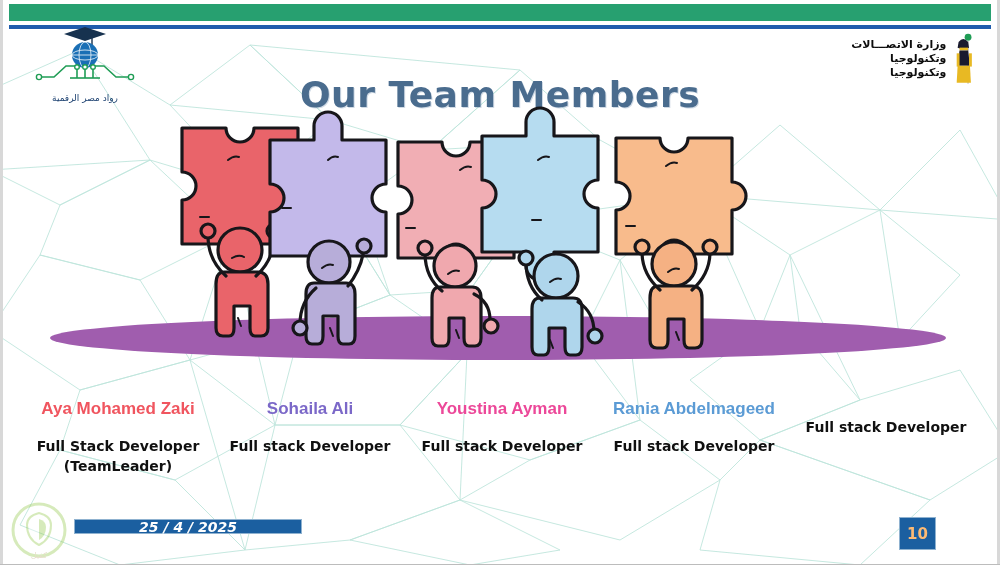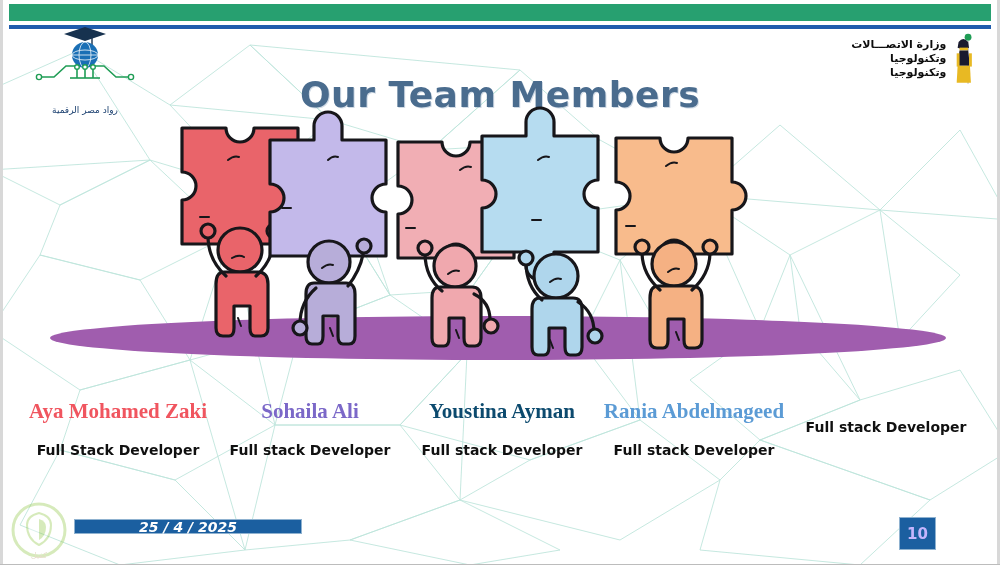--- a/index.html
+++ b/index.html
@@ -64,21 +64,21 @@
     left: 30px;
     top: 22px;
     width: 110px;
     height: 78px;
     text-align: center;
   }
   .logo-left .arabic {
     font-family: "DejaVu Sans", sans-serif;
     font-size: 9px;
     color: #1a3f6f;
-    margin-top: 17px;
+    margin-top: 5px;
     letter-spacing: 0;
   }
 
   .logo-right {
     position: absolute;
     right: 24px;
     top: 28px;
     width: 140px;
     height: 62px;
     display: flex;
@@ -128,22 +128,22 @@
     width: 960px;
     display: flex;
   }
   .member {
     flex: 1 1 0;
     text-align: center;
     padding: 0 2px;
     box-sizing: border-box;
   }
   .member-name {
-    font-family: Liberation Serif, serif;
-    font-size: 21px;
+    font-family: Liberation Sans, sans-serif;
+    font-size: 17px;
     font-weight: bold;
     line-height: 1.1;
     white-space: nowrap;
   }
   .member-role {
     margin-top: 17px;
     font-family: "DejaVu Sans", sans-serif;
     font-size: 14px;
     font-weight: bold;
     color: #101010;
@@ -179,21 +179,21 @@
     position: absolute;
     left: 899px;
     top: 517px;
     width: 37px;
     height: 33px;
     background: #1b5fa0;
     border: 1px solid #8fb2d0;
     display: flex;
     align-items: center;
     justify-content: center;
-    color: #c4b5fd;
+    color: #fdba74;
     font-family: "DejaVu Sans", sans-serif;
     font-size: 15px;
     font-weight: bold;
     box-sizing: border-box;
   }
 
   .watermark {
     position: absolute;
     left: 4px;
     top: 500px;
@@ -425,32 +425,33 @@
 
     </g>
   </svg>
 
   <div class="members">
 
     <div class="member">
       <div class="member-name" style="color:#f0555f">Aya Mohamed Zaki</div>
       <div class="member-role">
         <span>Full Stack Developer</span>
+        <span class="sub">(TeamLeader)</span>
       </div>
     </div>
 
     <div class="member">
       <div class="member-name" style="color:#7b68c8">Sohaila Ali</div>
       <div class="member-role">
         <span>Full stack Developer</span>
       </div>
     </div>
 
     <div class="member">
-      <div class="member-name" style="color:#0c4a6e">Youstina Ayman</div>
+      <div class="member-name" style="color:#ec4899">Youstina Ayman</div>
       <div class="member-role">
         <span>Full stack Developer</span>
       </div>
     </div>
 
     <div class="member">
       <div class="member-name" style="color:#5b9bd5">Rania Abdelmageed</div>
       <div class="member-role">
         <span>Full stack Developer</span>
       </div>

